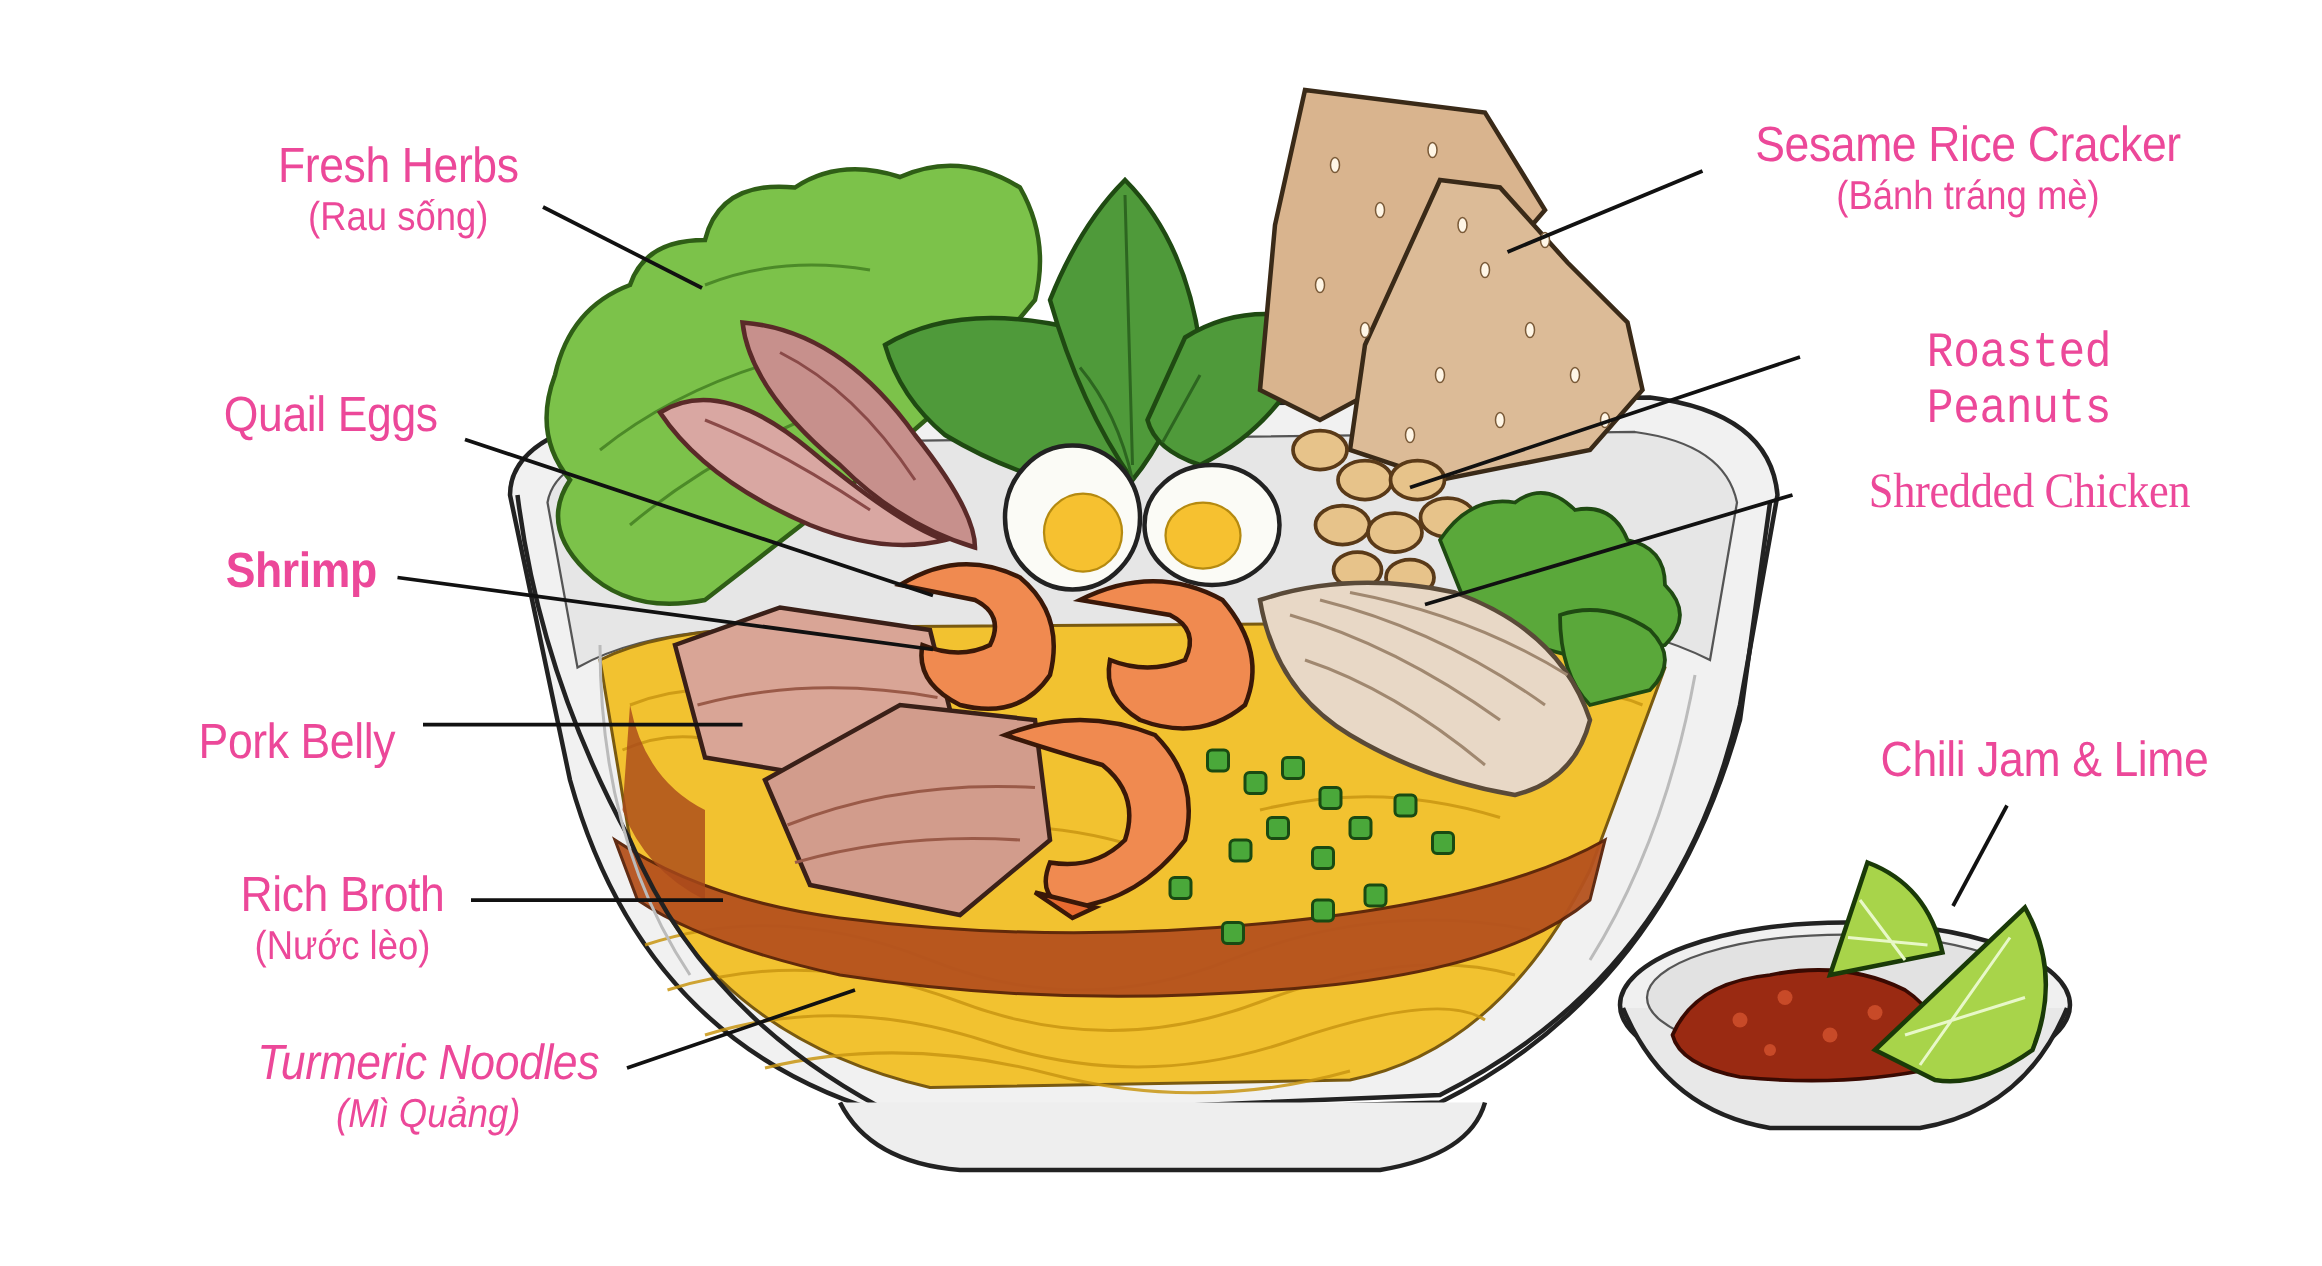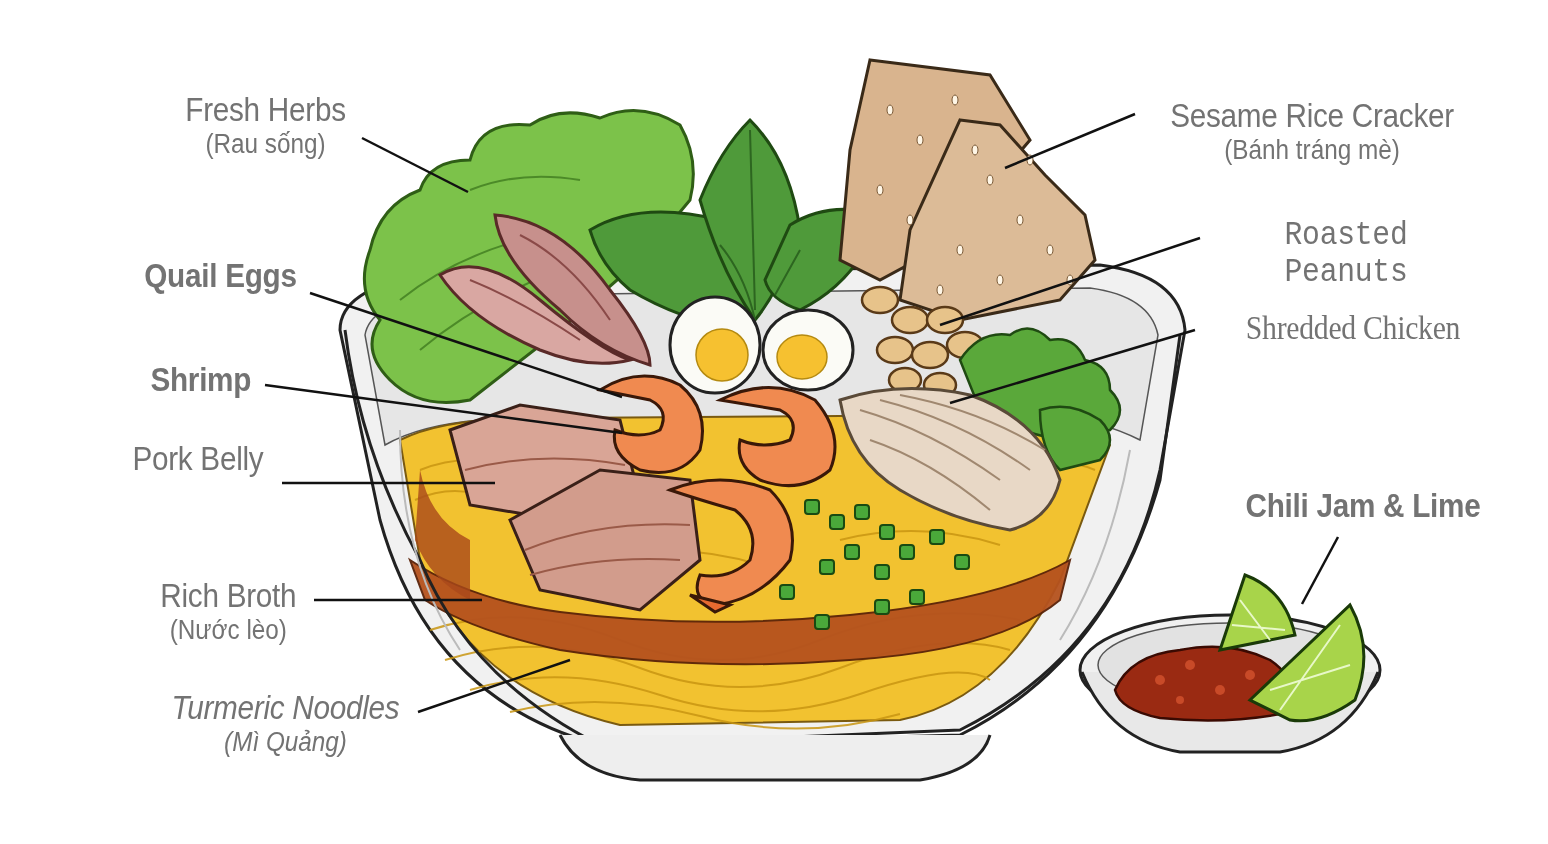--- a/index.html
+++ b/index.html
@@ -1,19 +1,19 @@
 <!DOCTYPE html>
 <html><head>
 <meta charset="utf-8">
 <style>
   html, body { margin: 0; padding: 0; background: #ffffff; }
   body { width: 1548px; height: 844px; overflow: hidden; position: relative;
          font-family: "Liberation Sans", "DejaVu Sans", sans-serif; }
   #stage { position: absolute; left: 0; top: 0; width: 1548px; height: 844px; }
-  .label { position: absolute; color: #737373; text-align: center; line-height: 1.12;
+  .label { position: absolute; color: #ec4899; text-align: center; line-height: 1.12;
            font-stretch: condensed; }
   .label .main { font-size: 33px; letter-spacing: -0.3px; display: block; transform: scaleX(0.9); transform-origin: center; }
   .label .sub { font-size: 27px; display: block; transform: scaleX(0.9); transform-origin: center; }
   .label.left .main, .label.left .sub { transform-origin: right center; }
 </style>
 </head>
 <body>
 
 <svg id="stage" width="1548" height="844" viewBox="0 0 1548 844" xmlns="http://www.w3.org/2000/svg">
 
@@ -183,50 +183,50 @@
     <line x1="1195" y1="330" x2="950" y2="403"></line>
     <line x1="1338" y1="537" x2="1302" y2="604"></line>
   </g>
 </svg>
 
 <div class="label left" style="left:150px; top:92px; width:210px;">
   <span class="main">Fresh Herbs</span>
   <span class="sub">(Rau sống)</span>
 </div>
 
-<div class="label left" style="left:116px; top:258px; width:190px;font-weight:bold;">
+<div class="label left" style="left:116px; top:258px; width:190px;">
   <span class="main">Quail Eggs</span>
 </div>
 
 <div class="label left" style="left:126px; top:362px; width:136px;font-weight:bold;">
   <span class="main">Shrimp</span>
 </div>
 
-<div class="label left" style="left:100px; top:441px; width:178px;">
+<div class="label left" style="left:100px; top:476px; width:178px;">
   <span class="main">Pork Belly</span>
 </div>
 
 <div class="label left" style="left:126px; top:578px; width:186px;">
   <span class="main">Rich Broth</span>
   <span class="sub">(Nước lèo)</span>
 </div>
 
 <div class="label left" style="left:126px; top:690px; width:290px;font-style:italic;">
   <span class="main">Turmeric Noodles</span>
   <span class="sub">(Mì Quảng)</span>
 </div>
 
-<div class="label" style="left:1138px; top:98px; width:348px;">
+<div class="label" style="left:1138px; top:78px; width:348px;">
   <span class="main">Sesame Rice Cracker</span>
   <span class="sub">(Bánh tráng mè)</span>
 </div>
 
 <div class="label" style="left:1205px; top:218px; width:282px;font-family:Liberation Mono, monospace;">
   <span class="main">Roasted Peanuts</span>
 </div>
 
 <div class="label" style="left:1200px; top:310px; width:306px;font-family:Liberation Serif, serif;">
   <span class="main">Shredded Chicken</span>
 </div>
 
-<div class="label" style="left:1222px; top:488px; width:282px;font-weight:bold;">
+<div class="label" style="left:1222px; top:488px; width:282px;">
   <span class="main">Chili Jam &amp; Lime</span>
 </div>
 
 </body></html>

